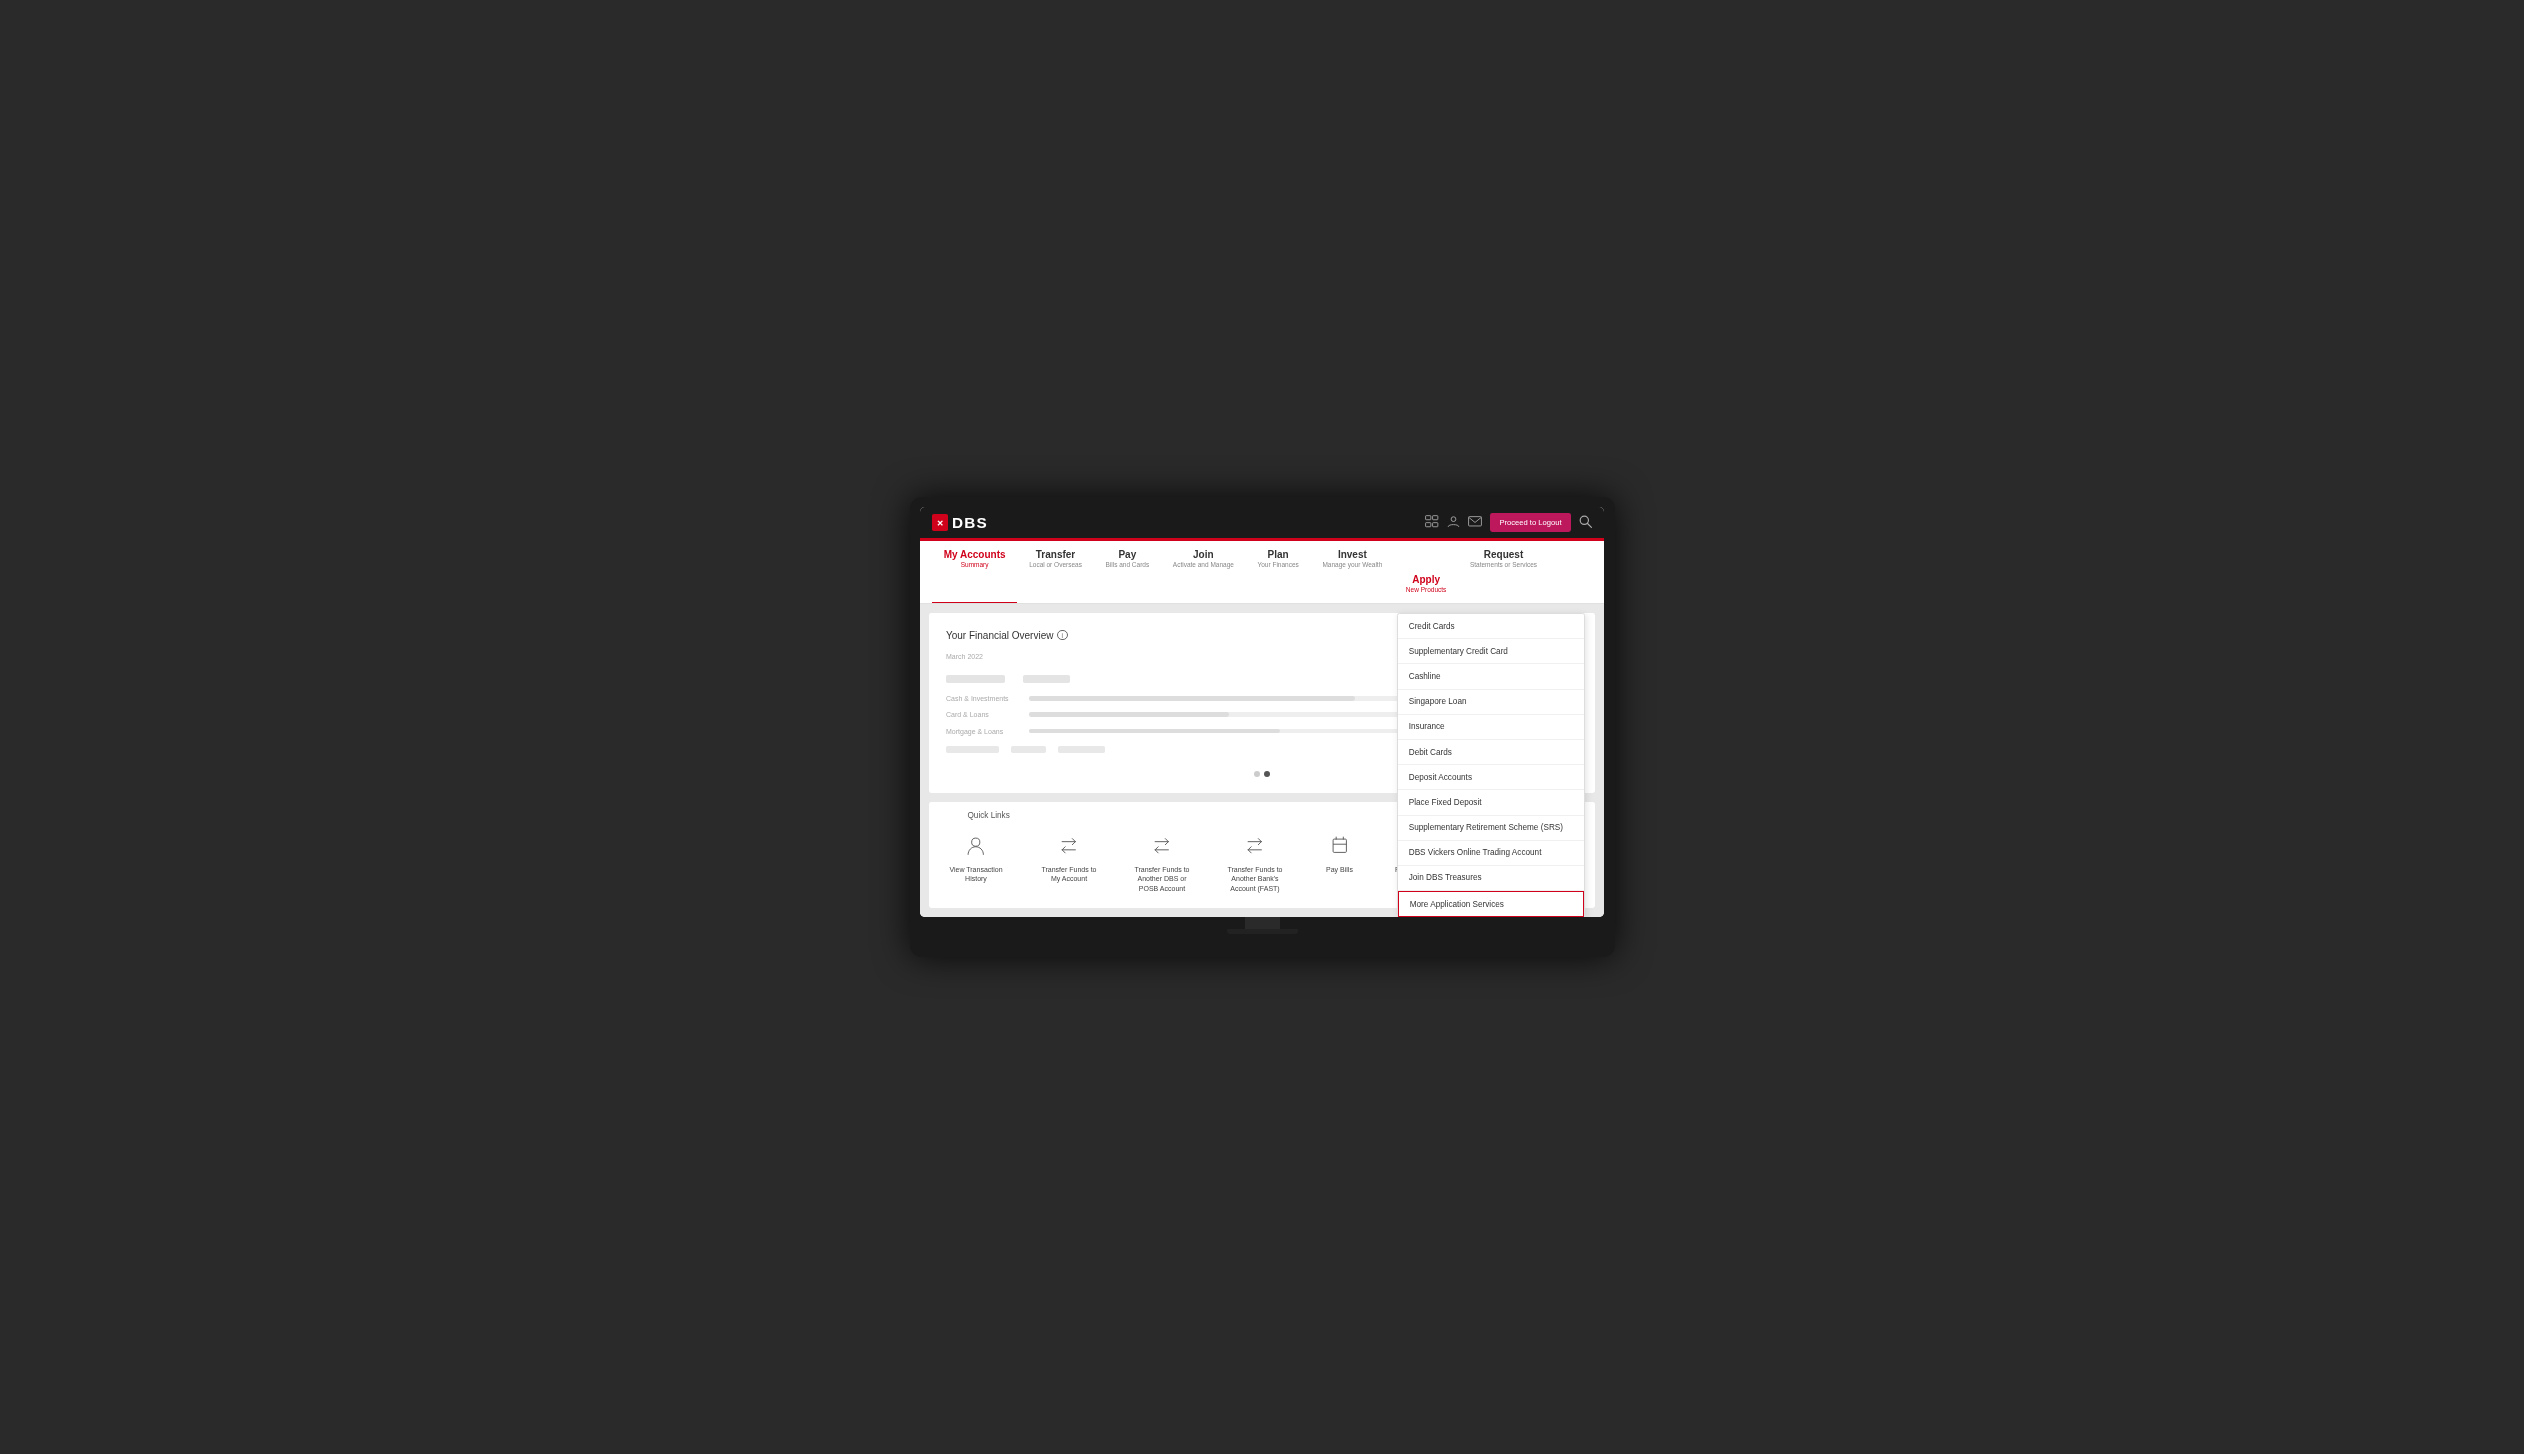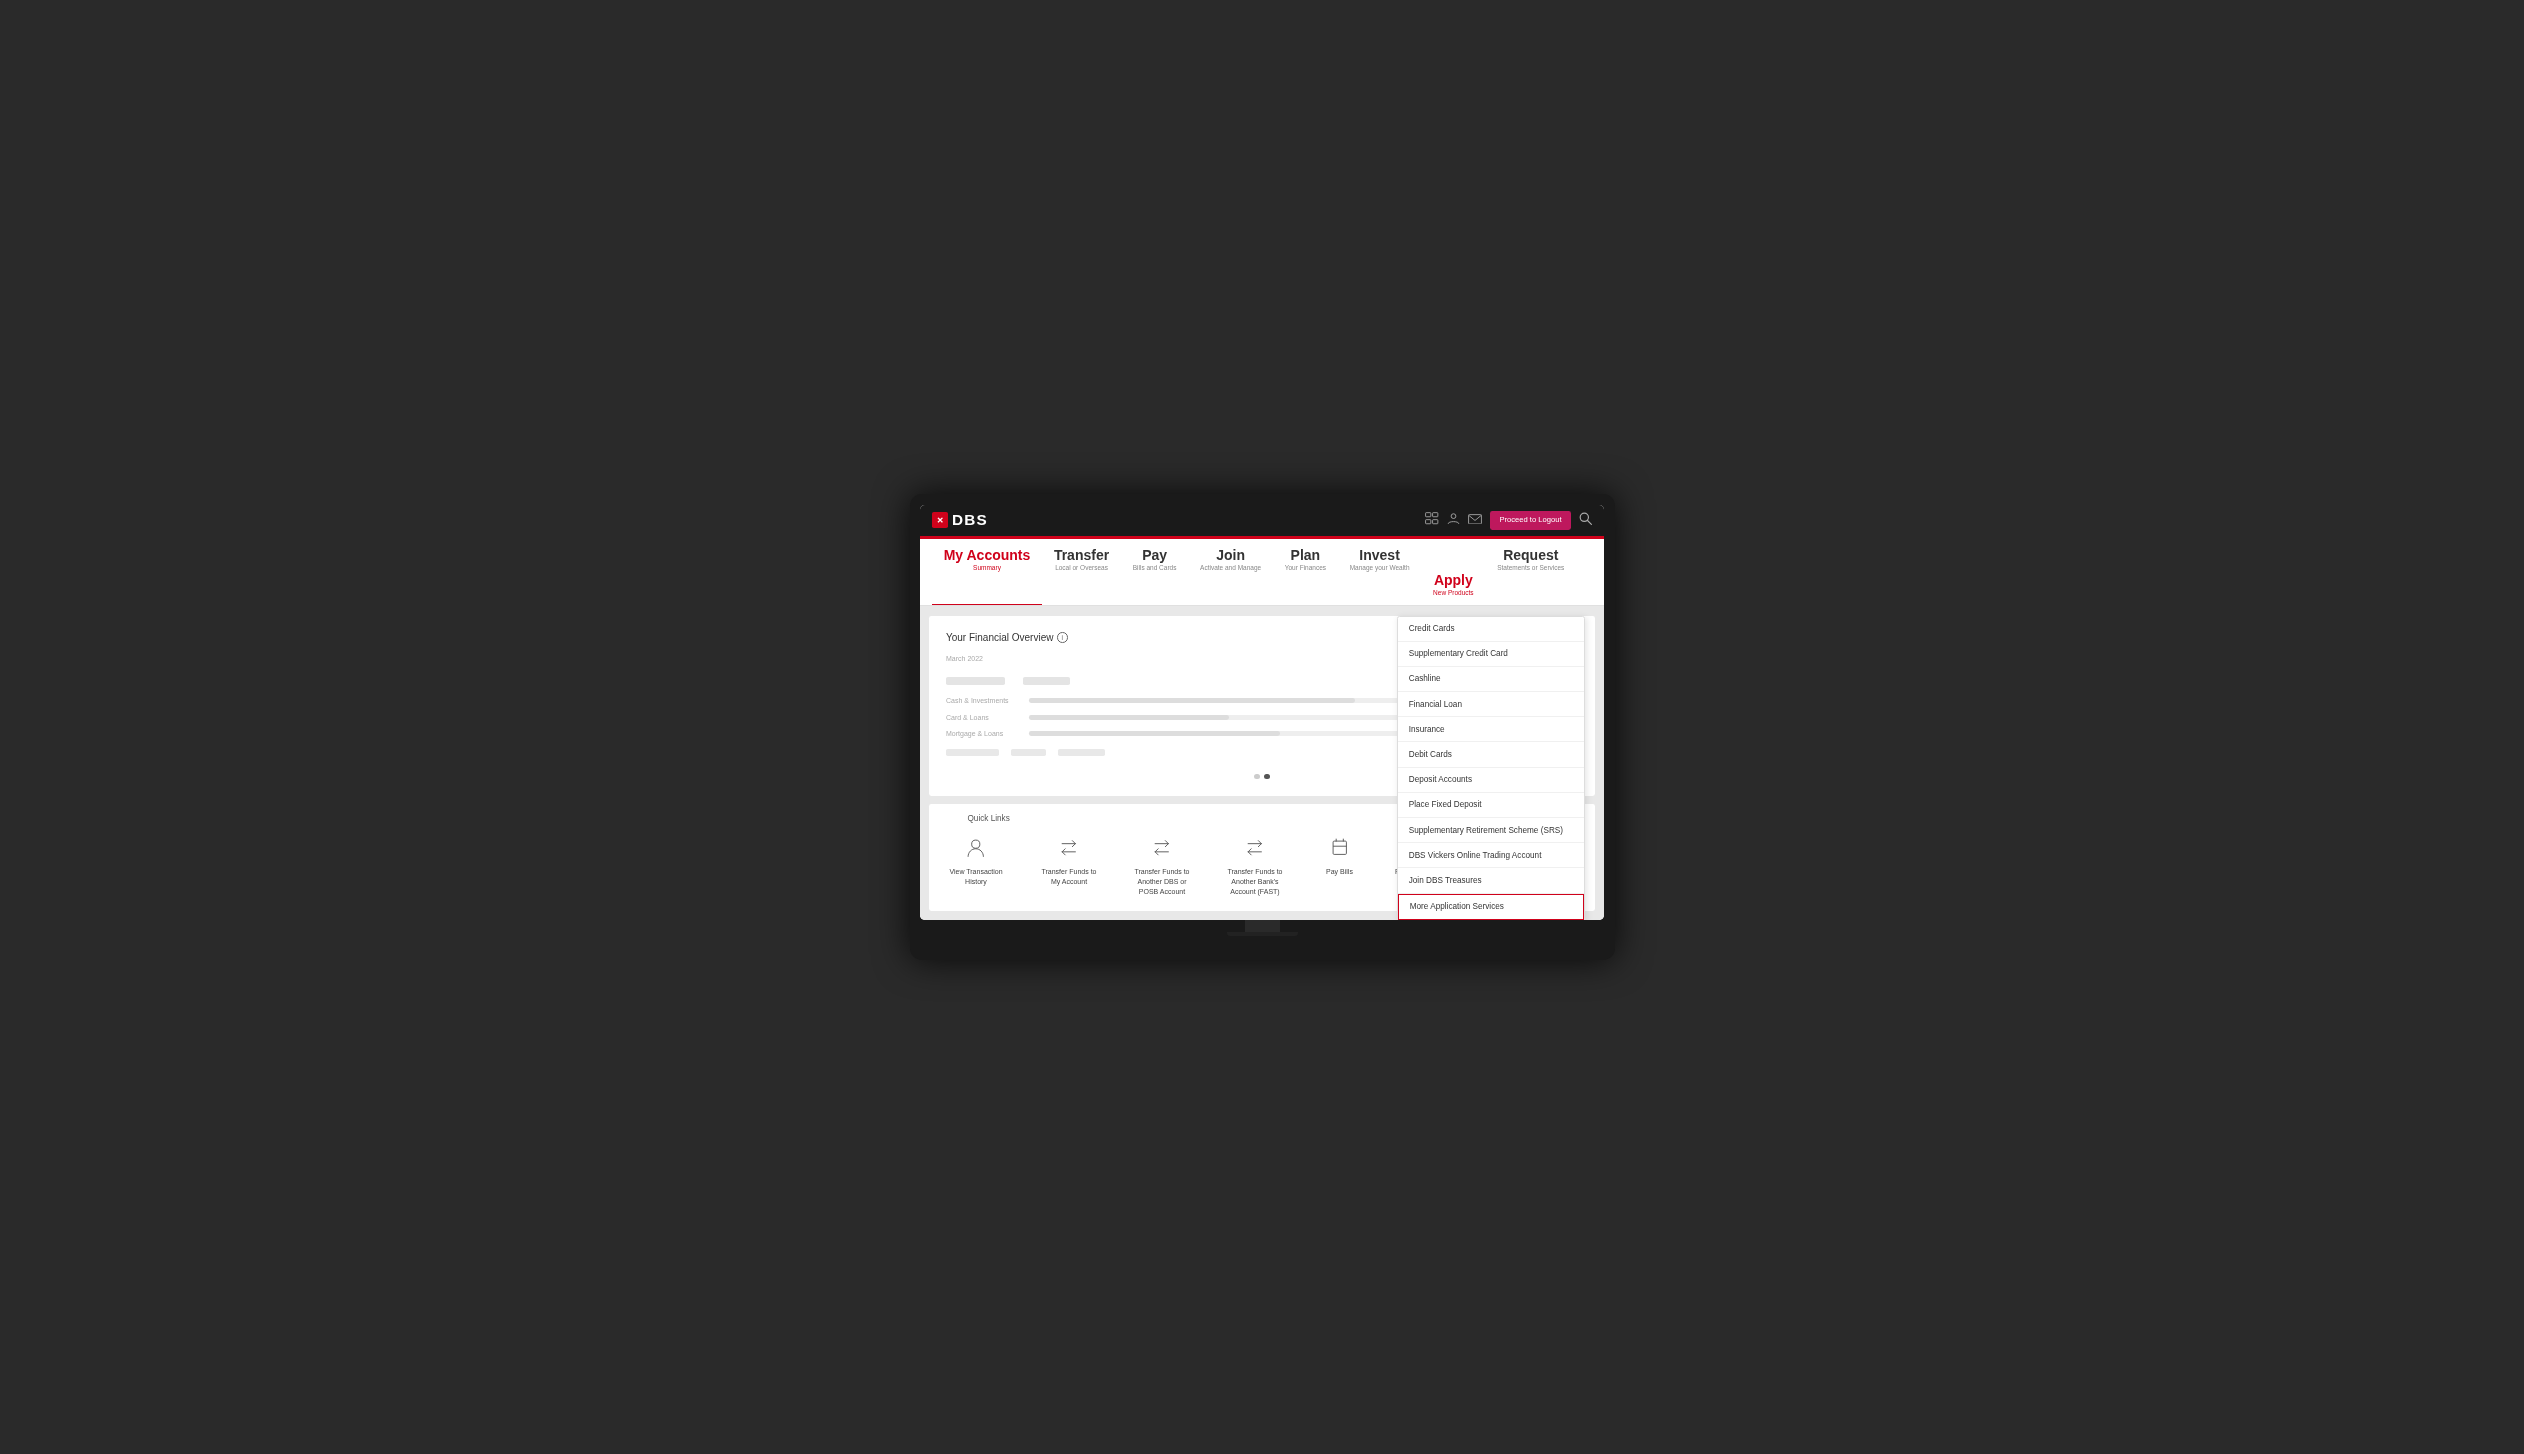--- a/index.html
+++ b/index.html
@@ -122,21 +122,21 @@
     .nav-item.active {
       color: #d0021b;
       border-bottom: 1.8px solid #d0021b;
     }
 
     .nav-item.apply-active {
       color: #d0021b;
     }
 
     .nav-item-title {
-      font-size: 14px;
+      font-size: 10px;
       font-weight: 600;
     }
 
     .nav-item-sub {
       font-size: 6.5px;
       color: #888;
       margin-top: 1.2px;
     }
 
     .nav-item.active .nav-item-sub {
@@ -487,21 +487,21 @@
               <div class="dot active"></div>
             </div>
           </div>
 
         </div>
 
         <div class="dropdown-menu">
           <div class="dropdown-item">Credit Cards</div>
           <div class="dropdown-item">Supplementary Credit Card</div>
           <div class="dropdown-item">Cashline</div>
-          <div class="dropdown-item">Financial Loan</div>
+          <div class="dropdown-item">Singapore Loan</div>
           <div class="dropdown-item">Insurance</div>
           <div class="dropdown-item">Debit Cards</div>
           <div class="dropdown-item">Deposit Accounts</div>
           <div class="dropdown-item">Place Fixed Deposit</div>
           <div class="dropdown-item">Supplementary Retirement Scheme (SRS)</div>
           <div class="dropdown-item">DBS Vickers Online Trading Account</div>
           <div class="dropdown-item">Join DBS Treasures</div>
           <div class="dropdown-item highlighted">More Application Services</div>
         </div>
 

